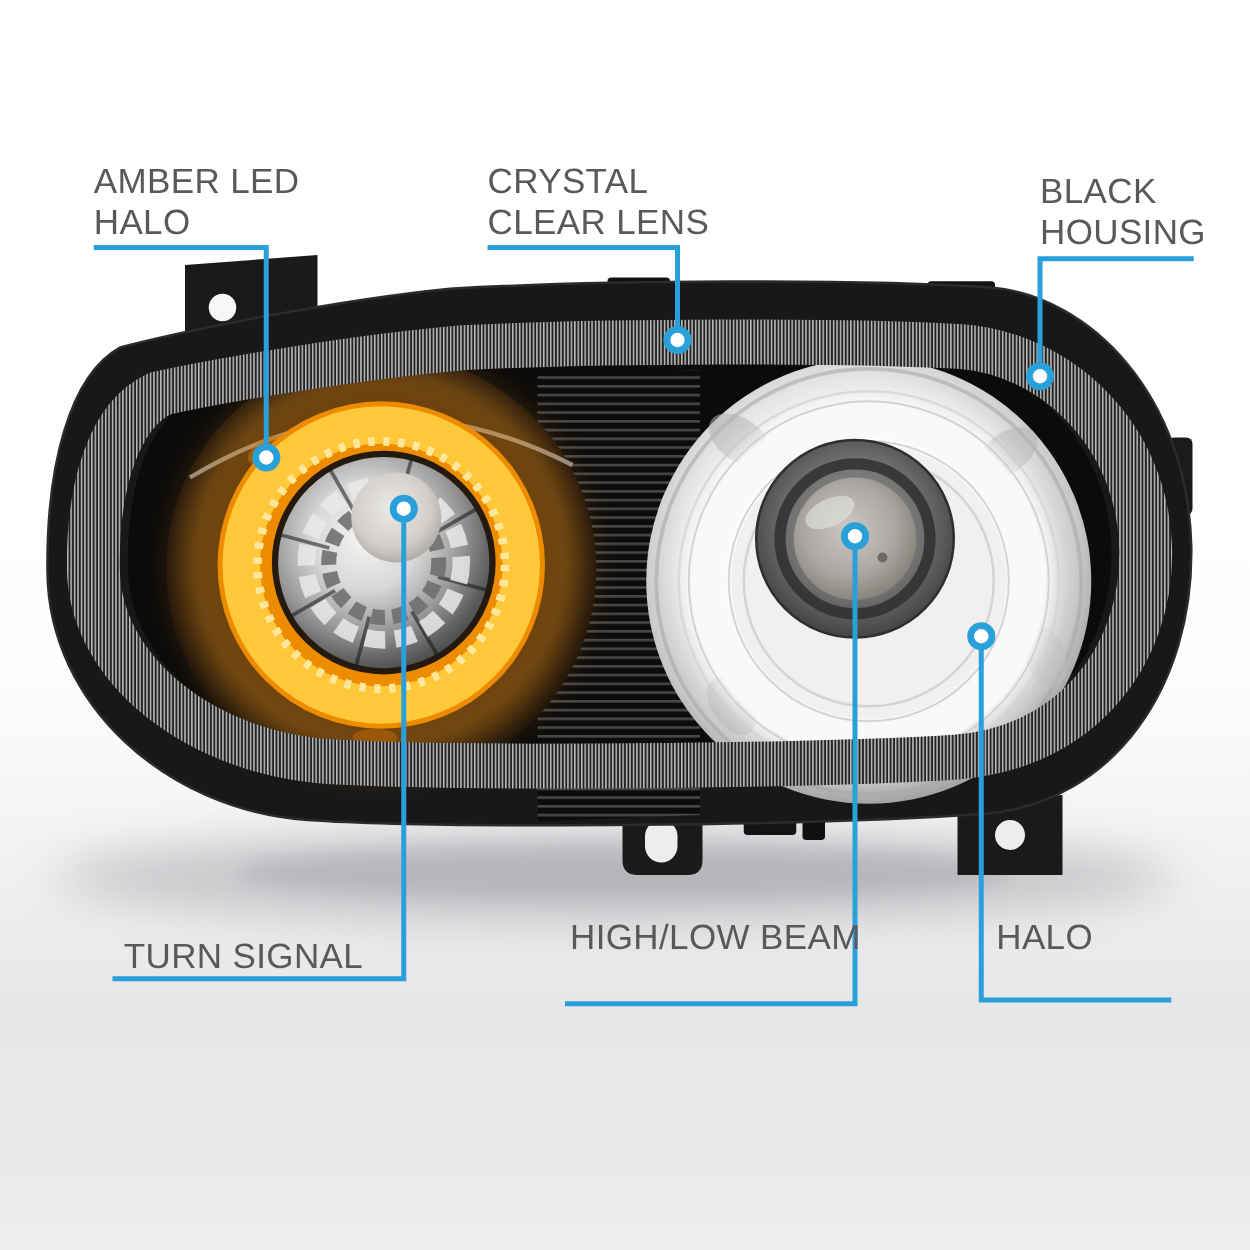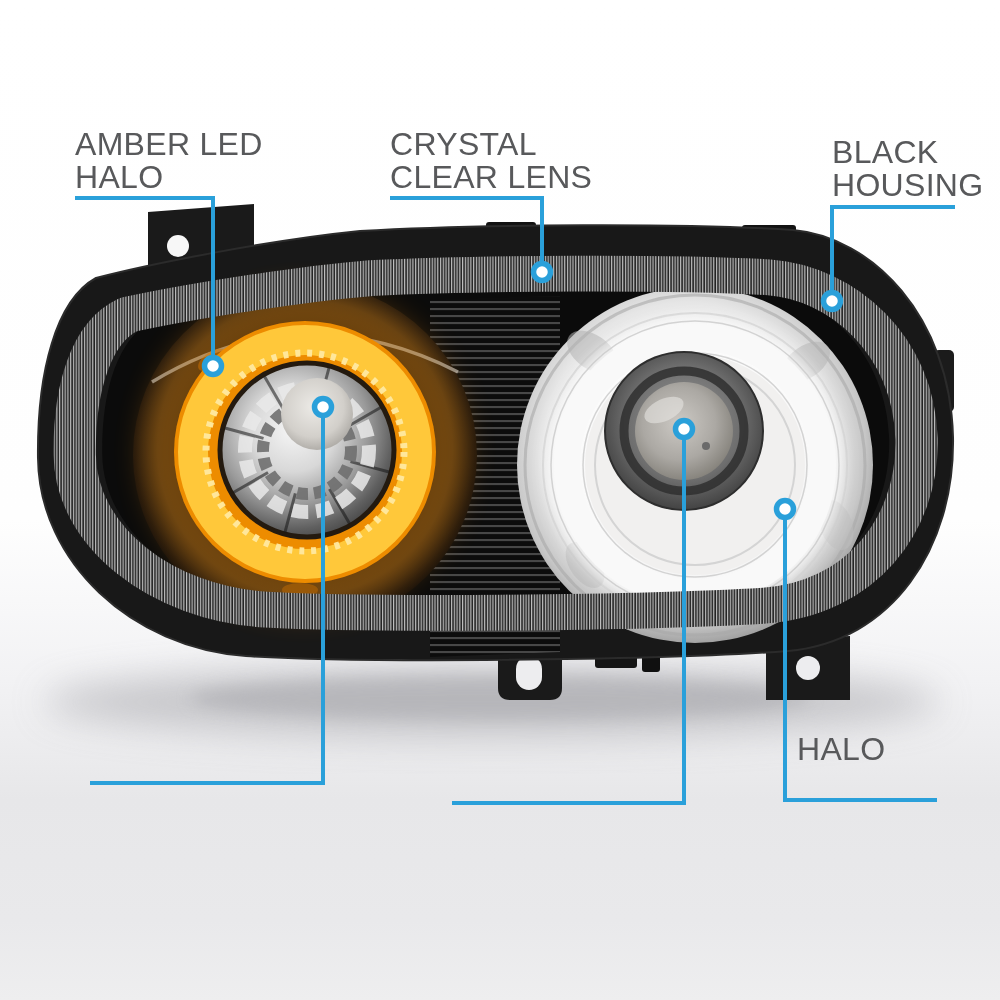--- a/index.html
+++ b/index.html
@@ -4,21 +4,21 @@
 <style>
   html,body{margin:0;padding:0;}
   body{
     width:1000px;height:1000px;overflow:hidden;
     font-family:"Liberation Sans",sans-serif;
     background:linear-gradient(180deg,#ffffff 0%,#fefefe 52%,#f2f2f4 68%,#e7e7e9 80%,#e9e9eb 92%,#eeeeef 100%);
   }
   .stage{position:relative;width:1000px;height:1000px;}
   svg.art{position:absolute;left:0;top:0;}
   .callout-label{
-    position:absolute;color:#58595b;font-size:32px;line-height:33px;
+    position:absolute;color:#58595b;font-size:28px;line-height:33px;
     font-weight:400;letter-spacing:.3px;white-space:nowrap;
   }
   .callout-label span{display:block;}
 </style>
 </head>
 <body>
 
 <div class="stage">
 
 <svg class="art" width="1000" height="1000" viewBox="0 0 1000 1000">
@@ -186,19 +186,24 @@
     <span>HALO</span>
   </div>
   <div class="callout-label" style="left:390px;top:128px">
     <span>CRYSTAL</span>
     <span>CLEAR LENS</span>
   </div>
   <div class="callout-label" style="left:832px;top:136px">
     <span>BLACK</span>
     <span>HOUSING</span>
   </div>
+  <div class="callout-label" style="left:99px;top:748px">
+    <span>TURN SIGNAL</span>
+    <span></span>
+  </div>
   <div class="callout-label" style="left:456px;top:733px">
+    <span>HIGH/LOW BEAM</span>
   </div>
   <div class="callout-label" style="left:797px;top:733px">
     <span>HALO</span>
   </div>
 
 </div>
 
 </body></html>

